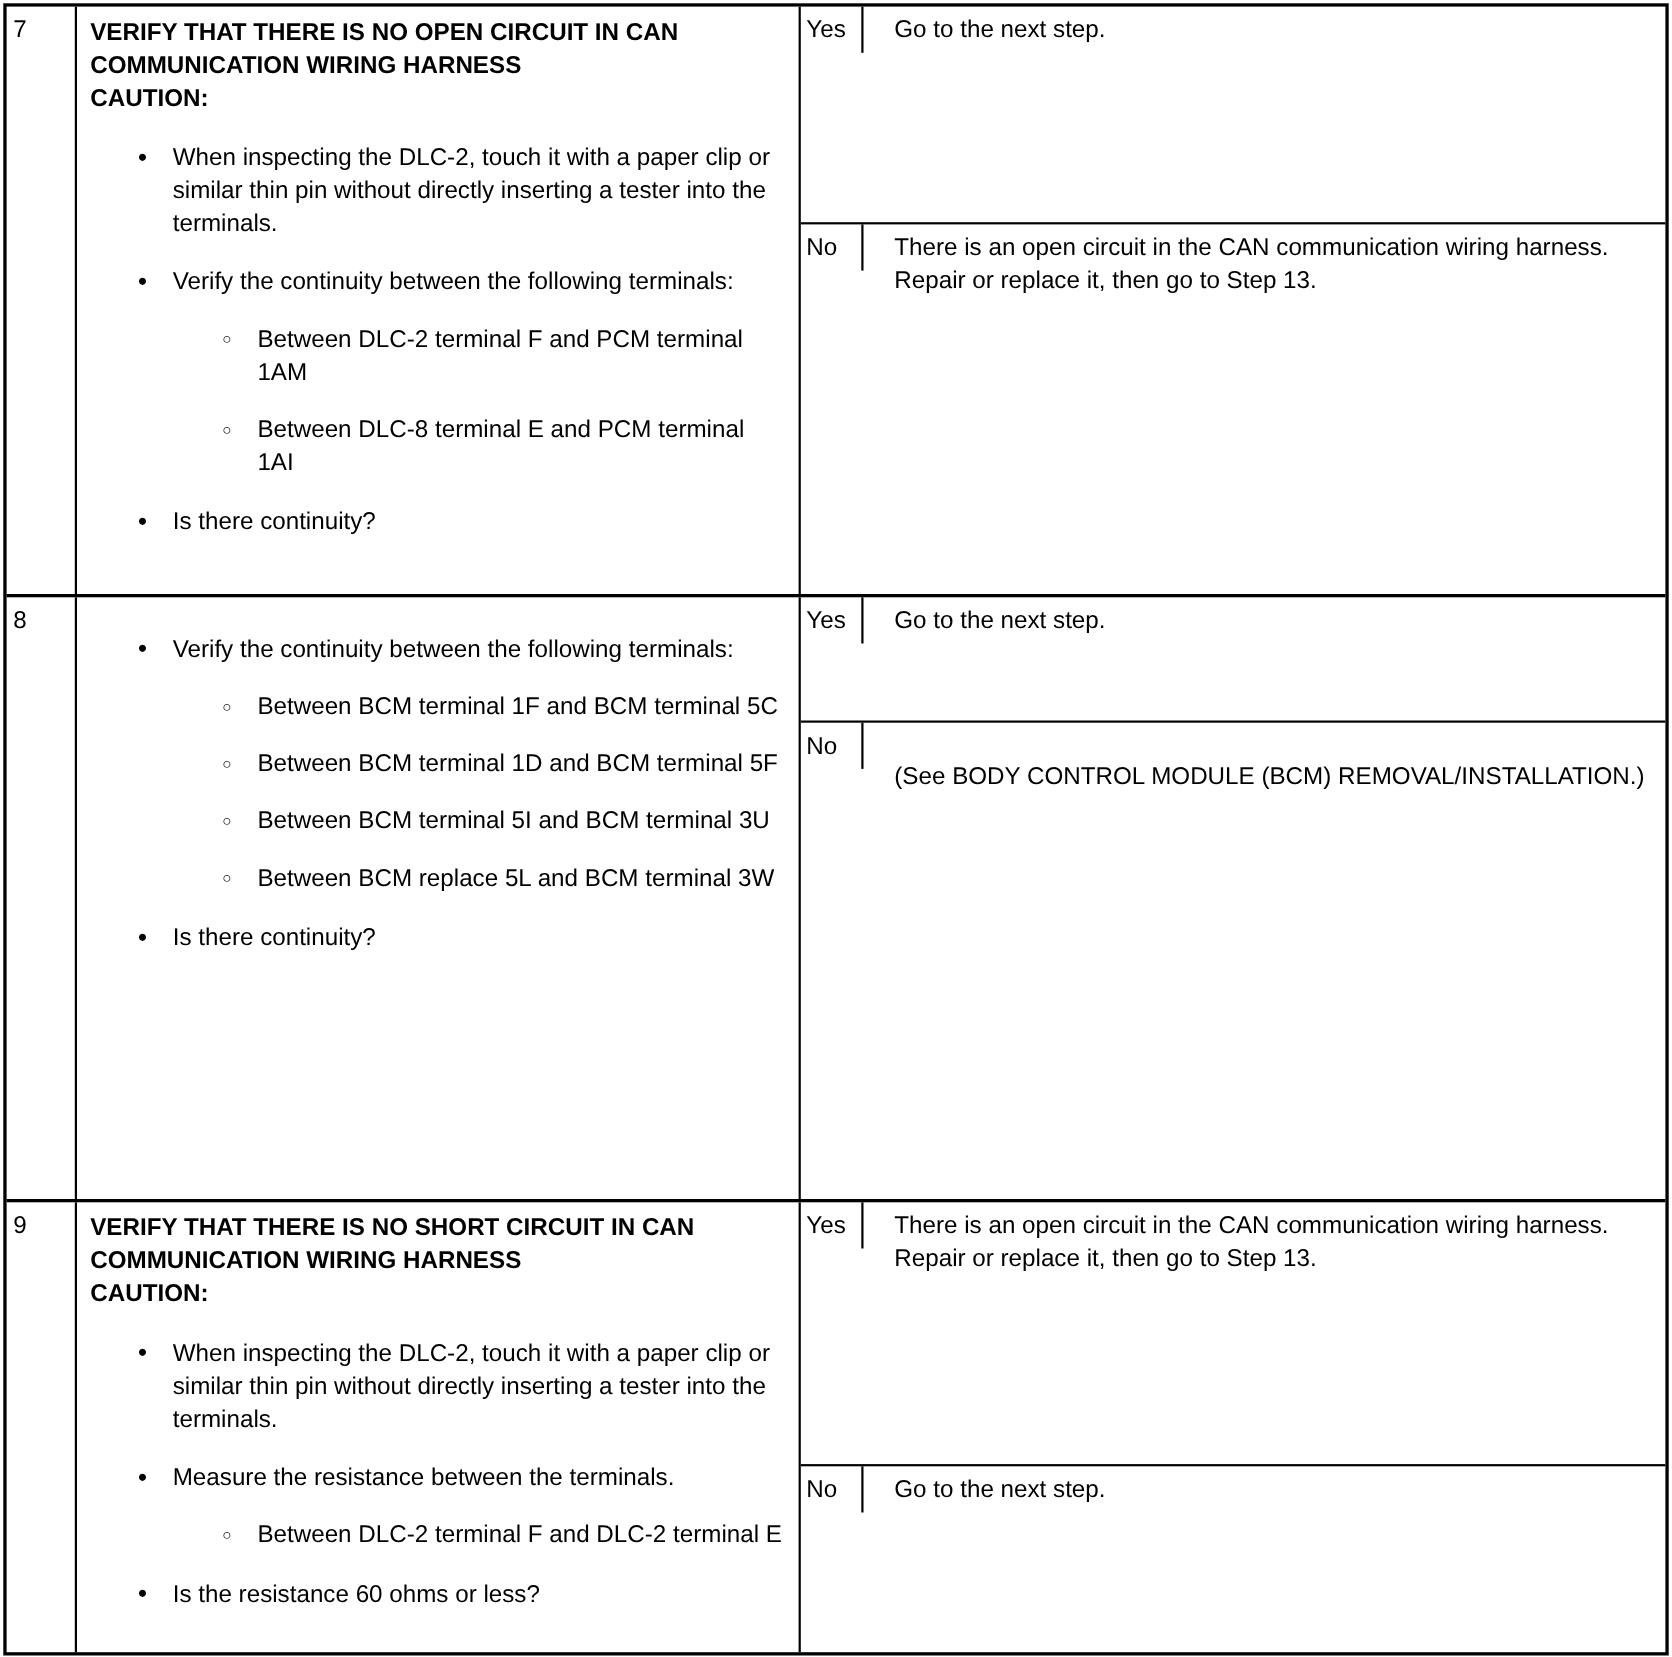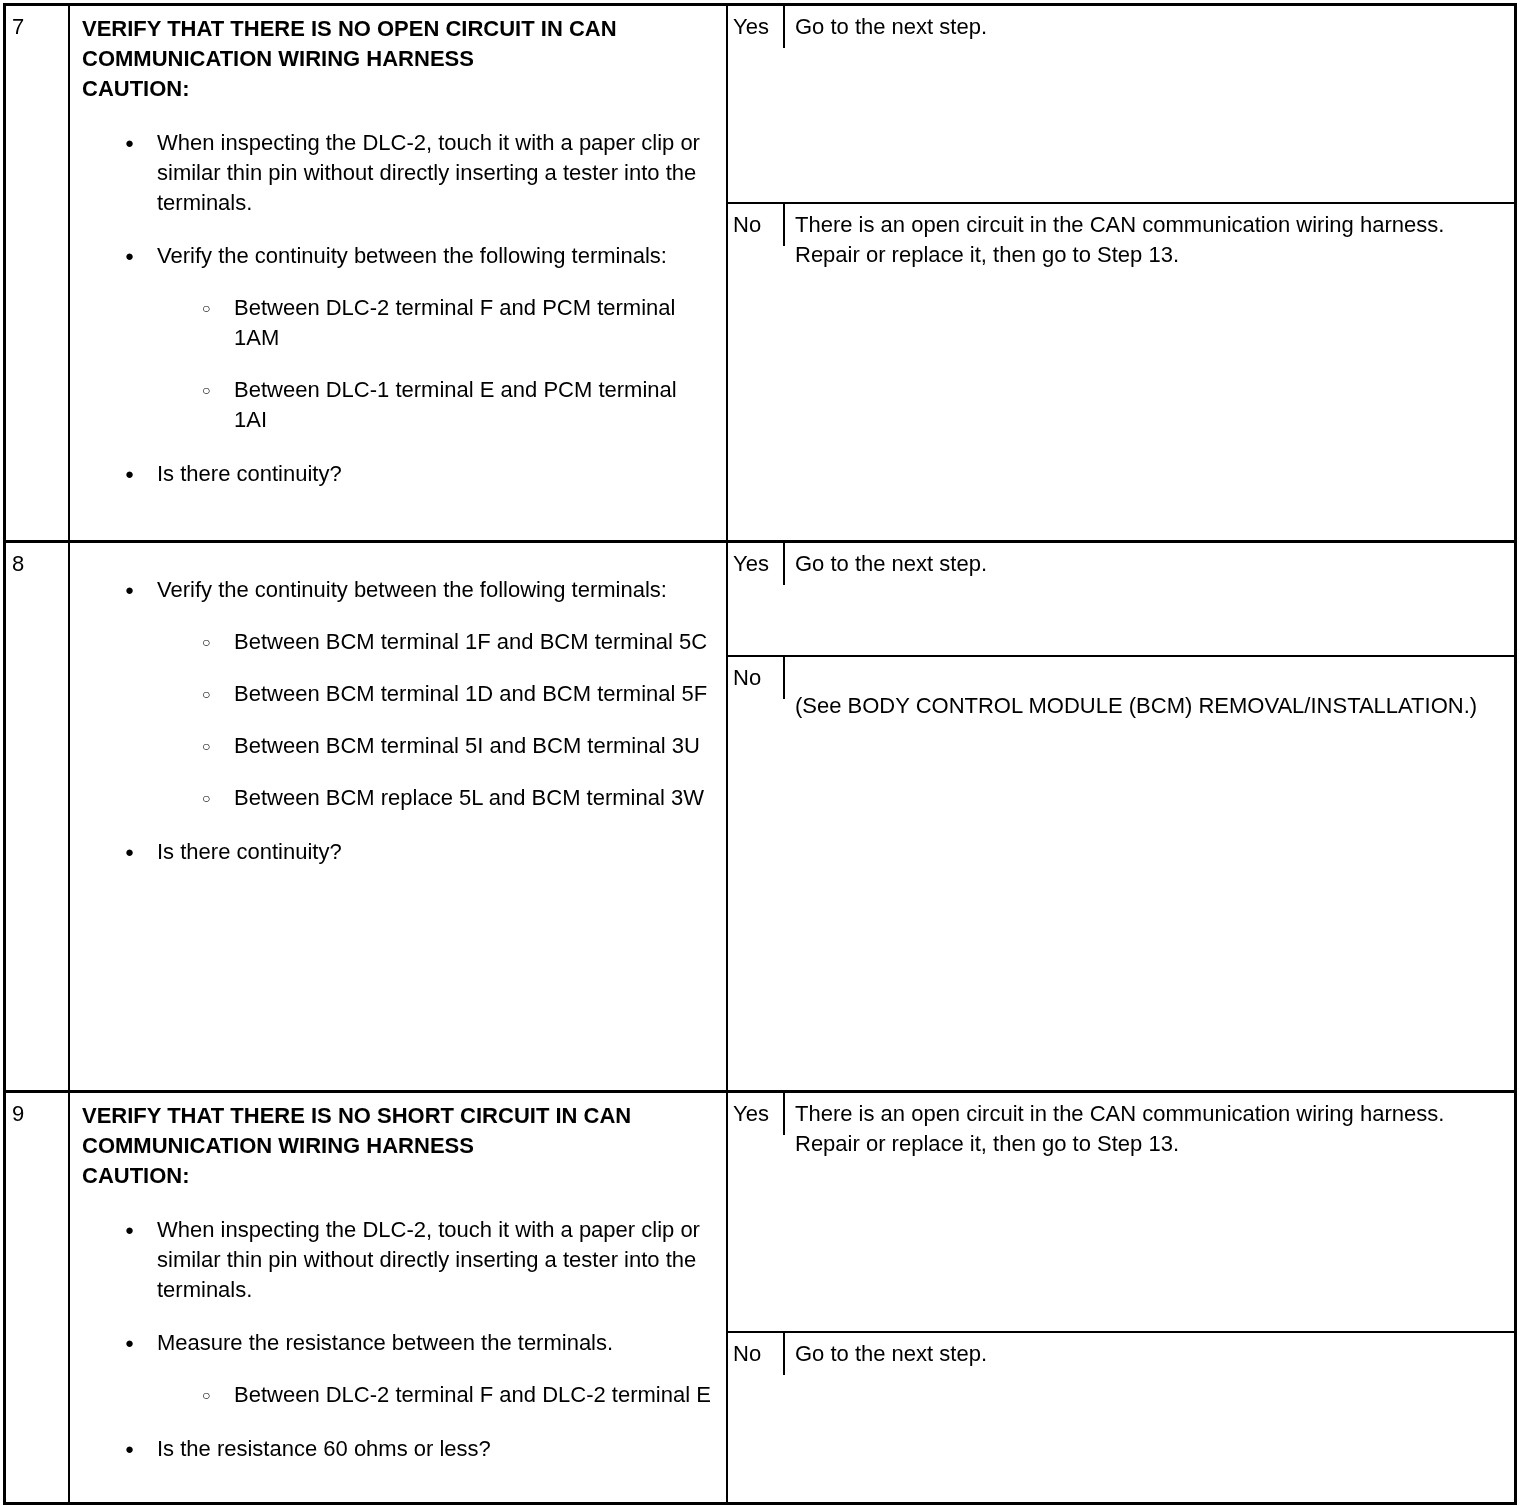--- a/index.html
+++ b/index.html
@@ -36,21 +36,21 @@
   .subrow { display: flex; align-items: flex-start; }
   .subrow.no { border-top: 2px solid #000; flex: 1 1 auto; }
   .cell.yn {
     width: 57px;
     flex: 0 0 57px;
     padding: 6px 2px 6px 5px;
     border-right: 2px solid #000;
   }
   .cell.result {
     flex: 1 1 auto;
-    padding: 6px 12px 6px 10px;
+    padding: 6px 12px 6px 28px;
   }
   .title { font-weight: bold; }
 
   .bullet { display: flex; margin-top: 24px; }
   .bullet.l1 { margin-left: 43px; }
   .bullet.l2 { margin-left: 120px; margin-top: 22px; }
   .bullet .marker {
     flex: 0 0 32px;
     width: 32px;
     font-size: 15px;
@@ -79,21 +79,21 @@
       <div class="bullet l1">
         <span class="marker">●</span>
         <span class="btext">Verify the continuity between the following terminals:</span>
       </div>
       <div class="bullet l2">
         <span class="marker">○</span>
         <span class="btext">Between DLC-2 terminal F and PCM terminal 1AM</span>
       </div>
       <div class="bullet l2">
         <span class="marker">○</span>
-        <span class="btext">Between DLC-1 terminal E and PCM terminal 1AI</span>
+        <span class="btext">Between DLC-8 terminal E and PCM terminal 1AI</span>
       </div>
 
       <div class="bullet l1">
         <span class="marker">●</span>
         <span class="btext">Is there continuity?</span>
       </div>
     </div>
     <div class="right">
       <div class="subrow yes" style="min-height: 196px;">
         <div class="cell yn">Yes</div>

